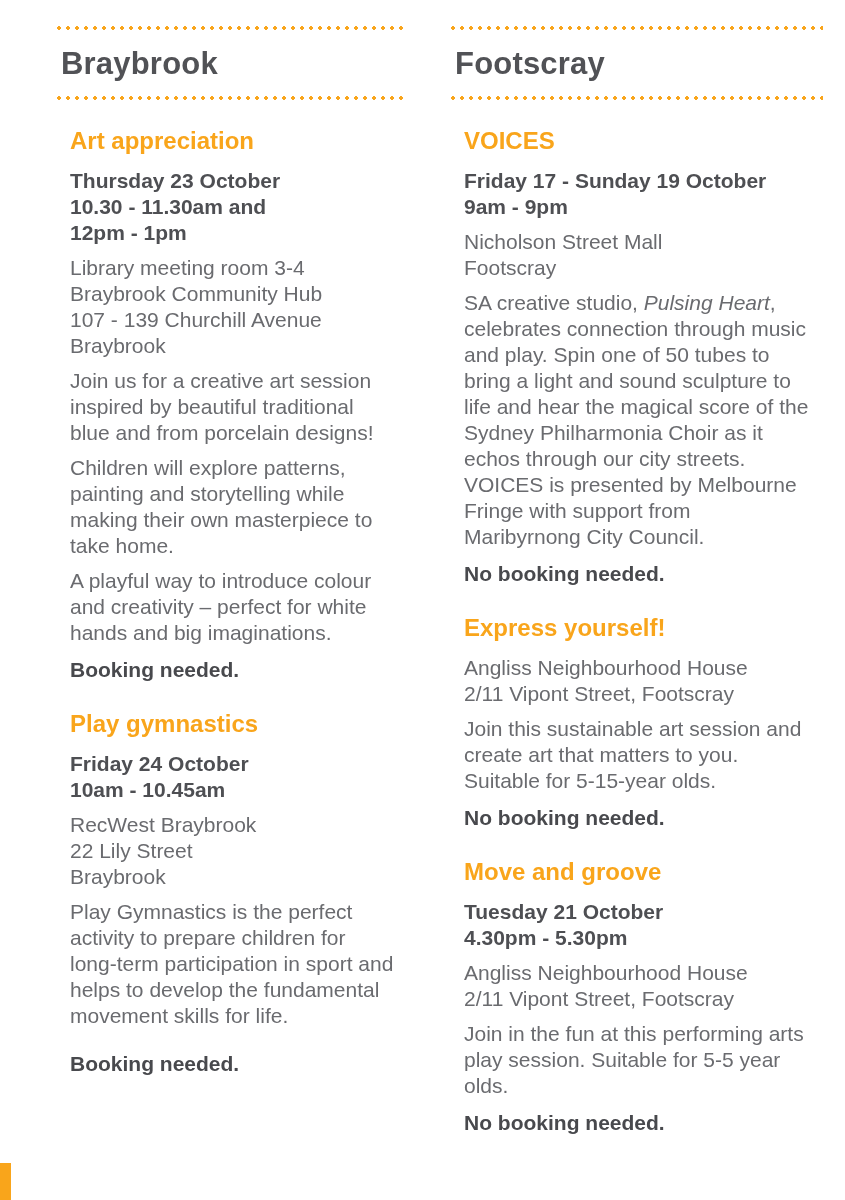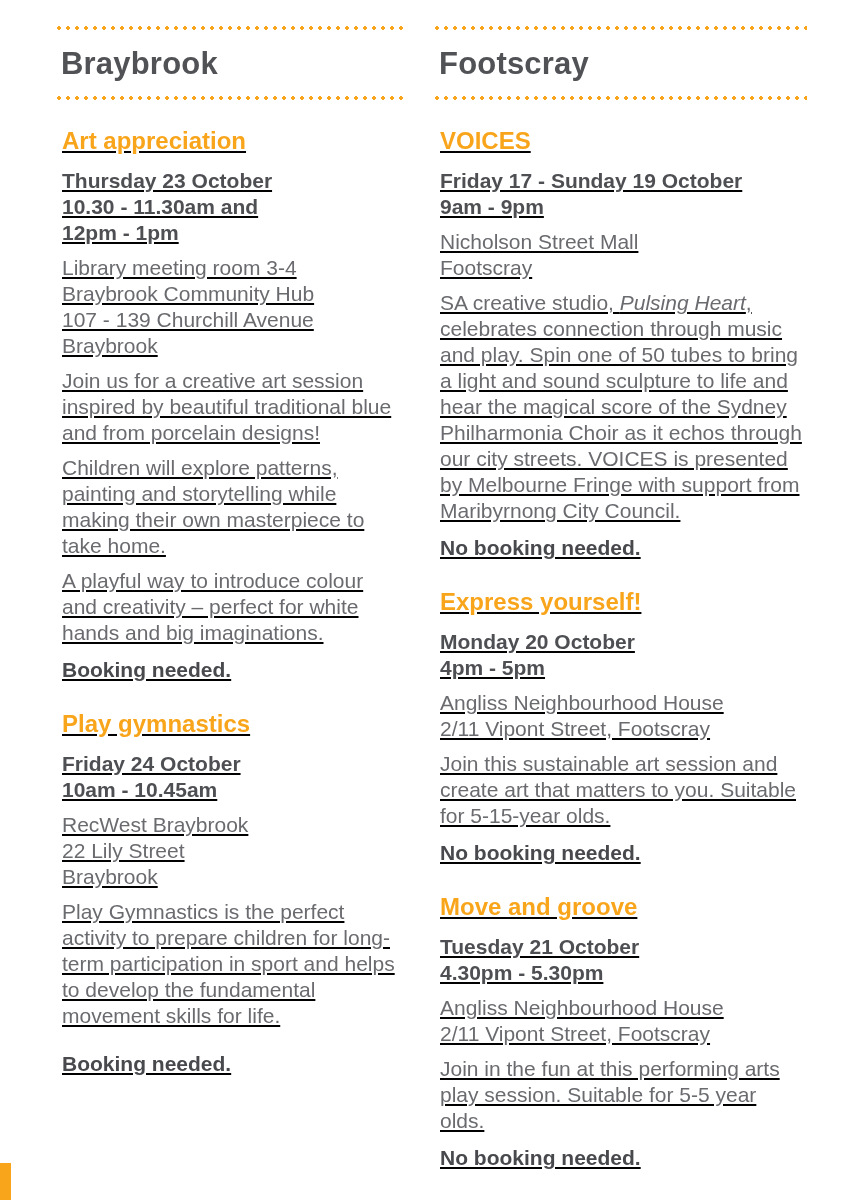--- a/index.html
+++ b/index.html
@@ -11,41 +11,41 @@
     position: relative;
     width: 845px;
     height: 1200px;
     background: #ffffff;
     overflow: hidden;
     font-family: "Liberation Sans", "DejaVu Sans", sans-serif;
   }
   .columns {
     display: flex;
     padding: 26px 0 0 57px;
-    gap: 28px;
+    gap: 44px;
   }
   .col { flex: 0 0 auto; }
   .col-braybrook { width: 350px; }
   .col-footscray { width: 372px; }
 
   .dots {
     height: 4px;
     background-image: radial-gradient(circle at 2px 2px, #F9A51B 1.6px, rgba(0,0,0,0) 2px);
     background-size: 9px 4px;
     background-repeat: repeat-x;
   }
   .col-title {
     margin: 16px 0 14px 4px;
     font-size: 31px;
     font-weight: 700;
     letter-spacing: 0.2px;
     color: #515256;
   }
 
-  .event { margin: 5px; text-decoration: underline; }
+  .event { margin: 13px; }
   .event-title {
     margin: 27px 0 13px 0;
     font-size: 24px;
     font-weight: 700;
     color: #F9A51B;
   }
   .event p {
     font-size: 21px;
     line-height: 26px;
     margin: 0 0 9px 0;
@@ -132,24 +132,20 @@
           </p>
           <p class="where">
             <span class="line">Nicholson Street Mall</span>
             <span class="line">Footscray</span>
           </p>
           <p class="desc"><span class="run">SA creative studio, </span><em class="run">Pulsing Heart</em><span class="run">, celebrates connection through music and play. Spin one of 50 tubes to bring a light and sound sculpture to life and hear the magical score of the Sydney Philharmonia Choir as it echos through our city streets. VOICES is presented by Melbourne Fringe with support from Maribyrnong City Council.</span></p>
           <p class="booking">No booking needed.</p>
         </article>
         <article class="event">
           <h2 class="event-title">Express yourself!</h2>
-          <p class="when">
-            <span class="line">Monday 20 October</span>
-            <span class="line">4pm - 5pm</span>
-          </p>
           <p class="where">
             <span class="line">Angliss Neighbourhood House</span>
             <span class="line">2/11 Vipont Street, Footscray</span>
           </p>
           <p class="desc"><span class="run">Join this sustainable art session and create art that matters to you. Suitable for 5-15-year olds.</span></p>
           <p class="booking">No booking needed.</p>
         </article>
         <article class="event">
           <h2 class="event-title">Move and groove</h2>
           <p class="when">

